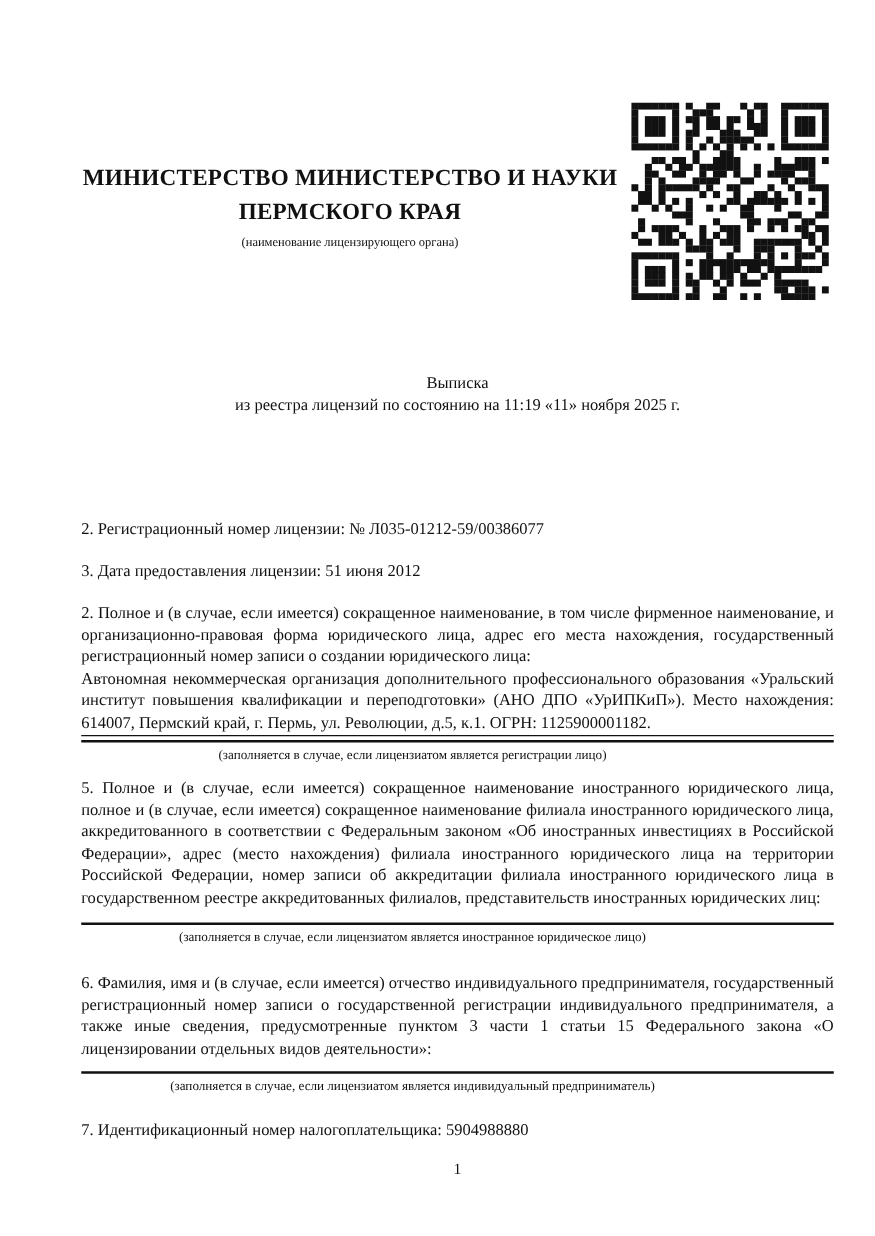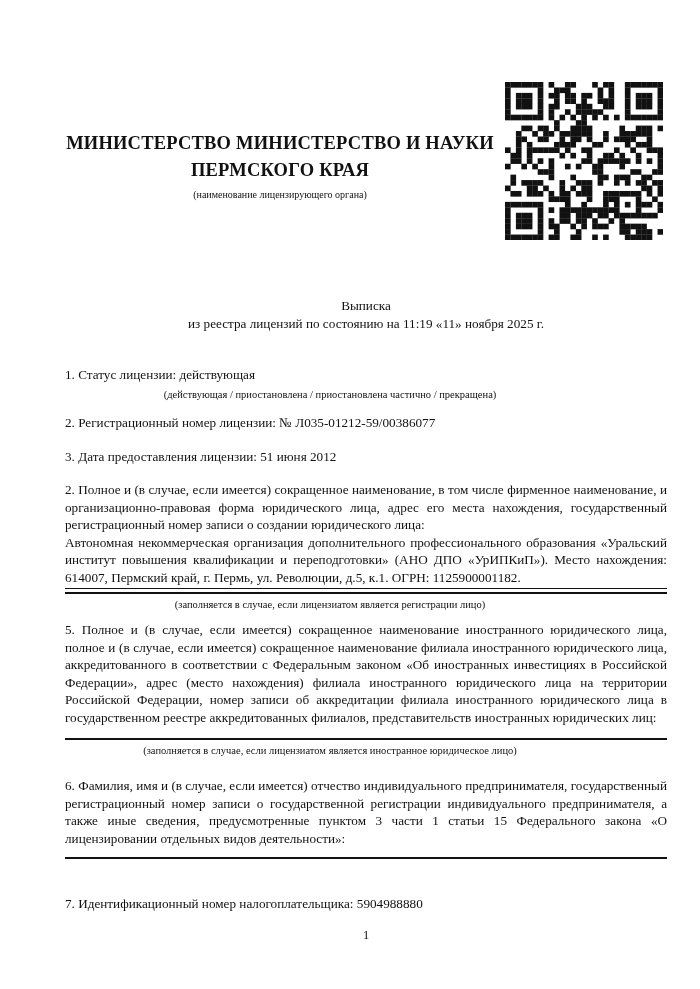--- a/index.html
+++ b/index.html
@@ -518,24 +518,20 @@
         <rect x="136.21" y="152.55" width="5.65" height="5.65"></rect>
         <rect x="141.66" y="152.55" width="5.65" height="5.65"></rect>
       </svg>
   </div>
 
   <div class="abs doc-title">
     <div>Выписка</div>
     <div>из реестра лицензий по состоянию на 11:19 «11» ноября 2025 г.</div>
   </div>
 
-  <div class="abs item" style="top:366px">
-    <div>1. Статус лицензии: действующая</div>
-    <div class="small-caption">(действующая / приостановлена / приостановлена частично / прекращена)</div>
-  </div>
 
   <div class="abs item" style="top:414px">
     <div>2. Регистрационный номер лицензии: № Л035-01212-59/00386077</div>
   </div>
 
   <div class="abs item" style="top:448px">
     <div>3. Дата предоставления лицензии: 51 июня 2012</div>
   </div>
 
   <div class="abs item" style="top:481px">
@@ -549,20 +545,21 @@
     <div class="para">5. Полное и (в случае, если имеется) сокращенное наименование иностранного юридического лица, полное и (в случае, если имеется) сокращенное наименование филиала иностранного юридического лица, аккредитованного в соответствии с Федеральным законом «Об иностранных инвестициях в Российской Федерации», адрес (место нахождения) филиала иностранного юридического лица на территории Российской Федерации, номер записи об аккредитации филиала иностранного юридического лица в государственном реестре аккредитованных филиалов, представительств иностранных юридических лиц:</div>
     <div class="blank-12"></div>
     <div class="rule"></div>
     <div class="small-caption">(заполняется в случае, если лицензиатом является иностранное юридическое лицо)</div>
   </div>
 
   <div class="abs item" style="top:777px">
     <div class="para">6. Фамилия, имя и (в случае, если имеется) отчество индивидуального предпринимателя, государственный регистрационный номер записи о государственной регистрации индивидуального предпринимателя, а также иные сведения, предусмотренные пунктом 3 части 1 статьи 15 Федерального закона «О лицензировании отдельных видов деятельности»:</div>
     <div class="blank-10"></div>
     <div class="rule"></div>
+    <div class="small-caption">(заполняется в случае, если лицензиатом является индивидуальный предприниматель)</div>
   </div>
 
   <div class="abs item" style="top:895px">
     <div>7. Идентификационный номер налогоплательщика: 5904988880</div>
   </div>
 
   <div class="abs page-num">1</div>
 
 </div>
 

